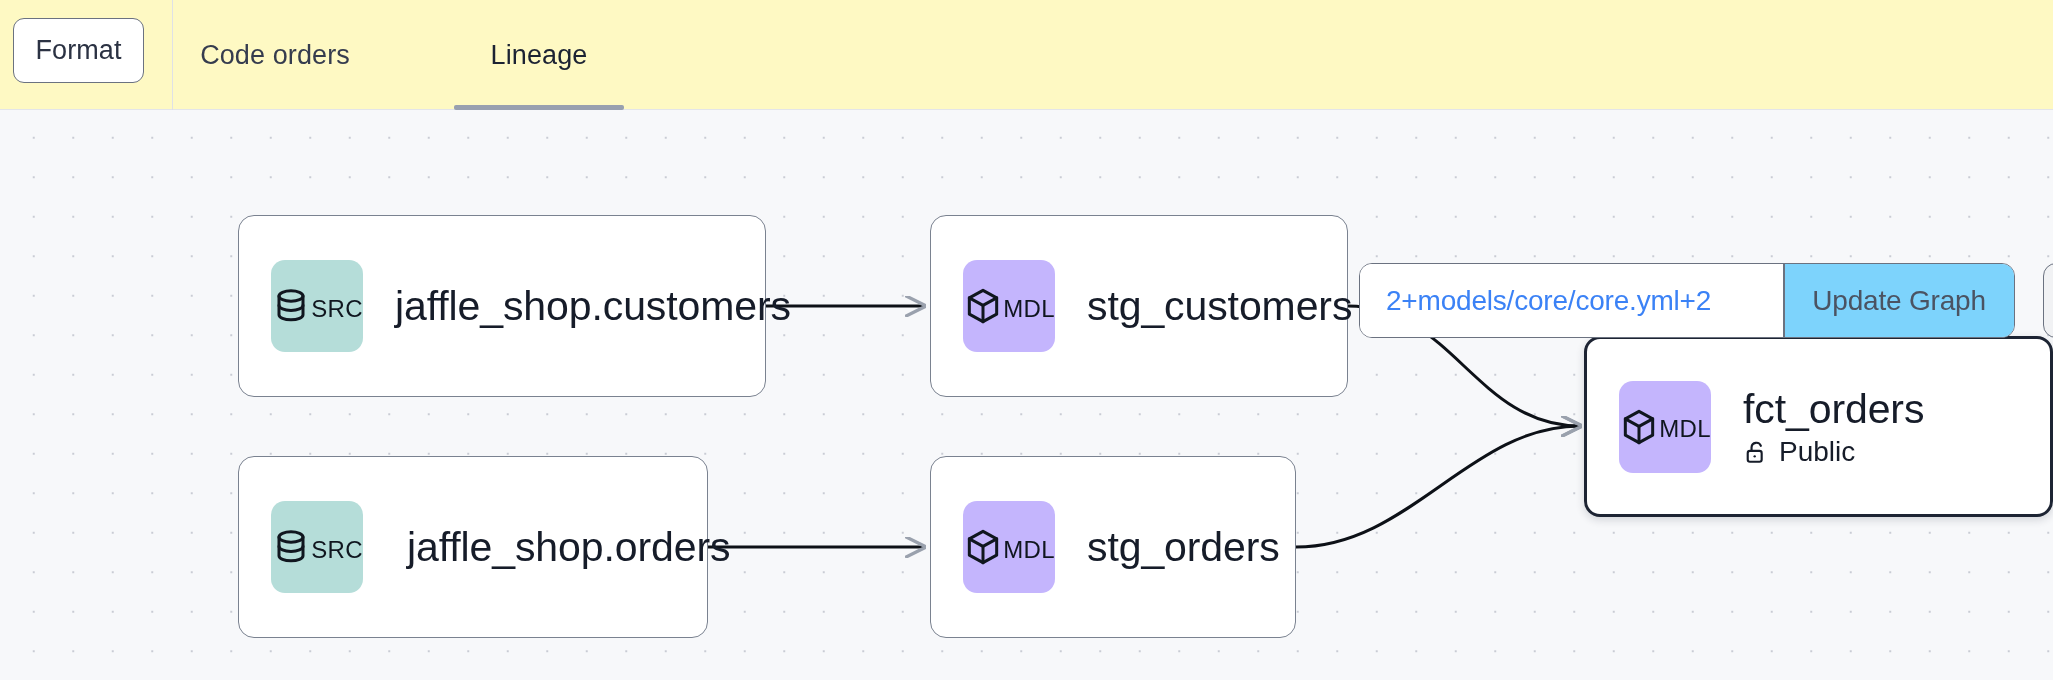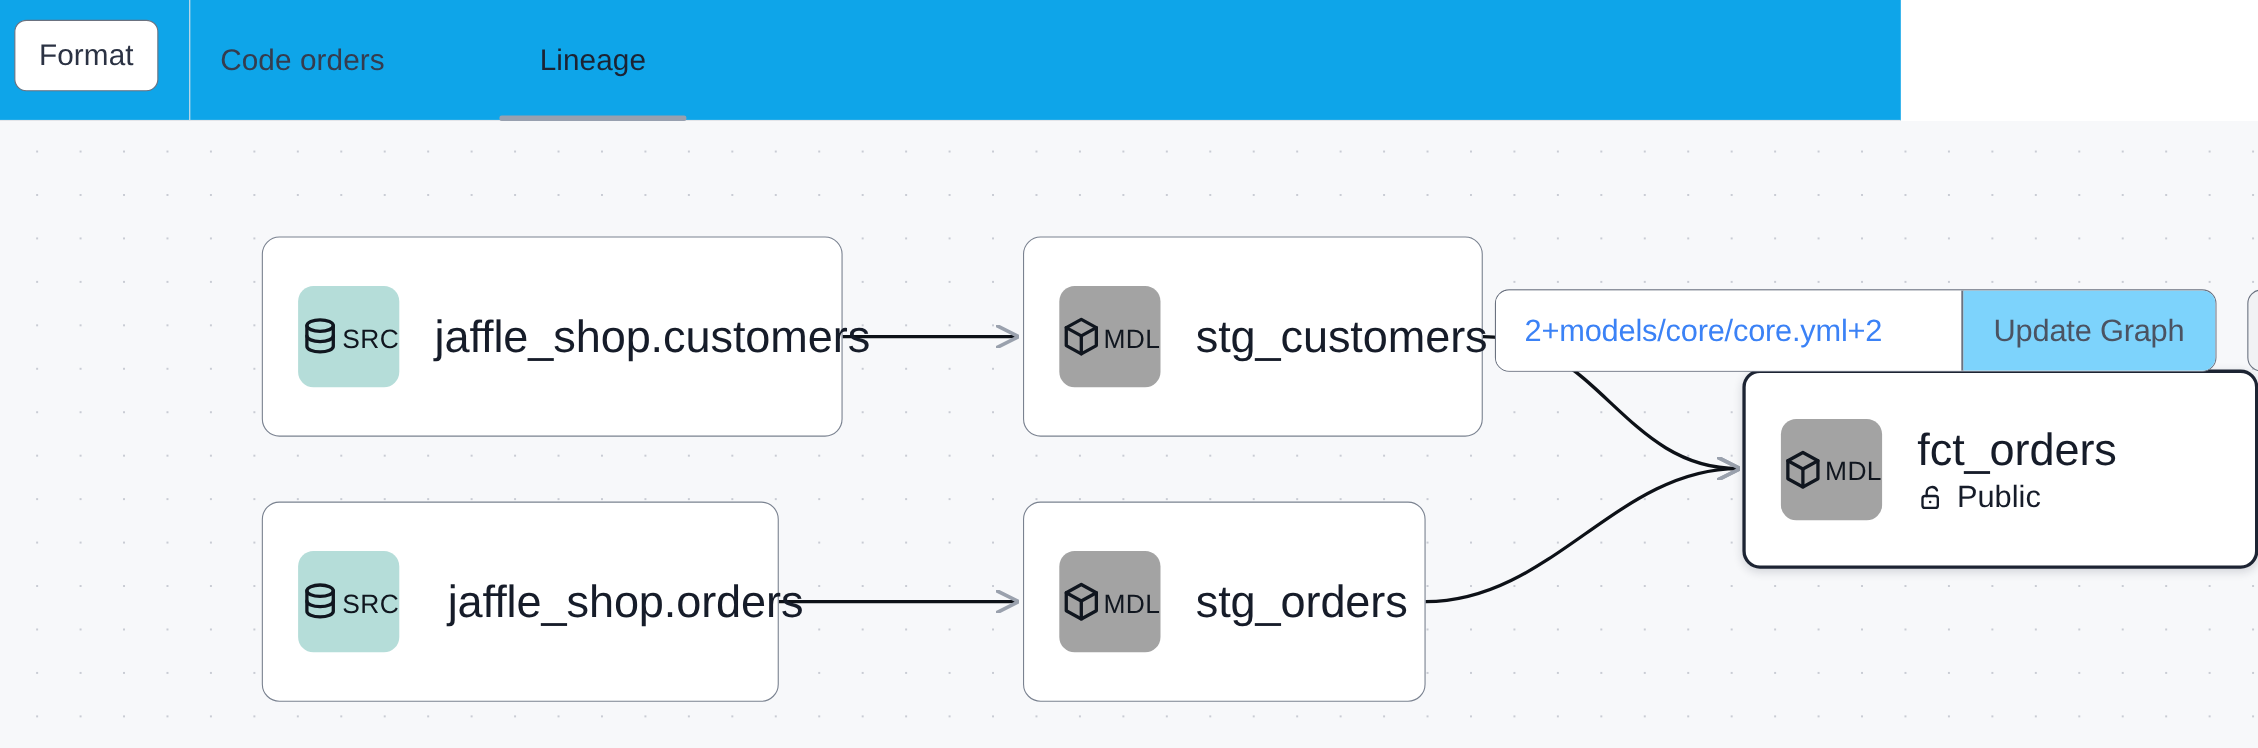--- a/index.html
+++ b/index.html
@@ -16,23 +16,23 @@
     position: relative;
     width: 2053px;
     height: 680px;
     overflow: hidden;
   }
 
   
   .topbar {
     position: absolute;
     left: 0; top: 0;
-    width: 1728px;
+    width: 2053px;
     height: 110px;
-    background: #0ea5e9;
+    background: #fef9c3;
     border-bottom: 1px solid #e3e5e9;
   }
 
   .format-btn {
     position: absolute;
     left: 13px;
     top: 18px;
     width: 131px;
     height: 65px;
     background: #ffffff;
@@ -127,21 +127,21 @@
     width: 92px;
     height: 92px;
     border-radius: 14px;
     display: flex;
     flex-direction: row;
     align-items: center;
     justify-content: center;
     flex: none;
   }
   .badge.src { background: #b5ddd9; }
-  .badge.mdl { background: #a3a3a3; }
+  .badge.mdl { background: #c4b5fd; }
   .badge svg { display: block; }
   .badge-label {
     font-size: 24px;
     color: #10161f;
     line-height: 1;
     margin-top: 5px;
     letter-spacing: .3px;
   }
 
   .node-body {

